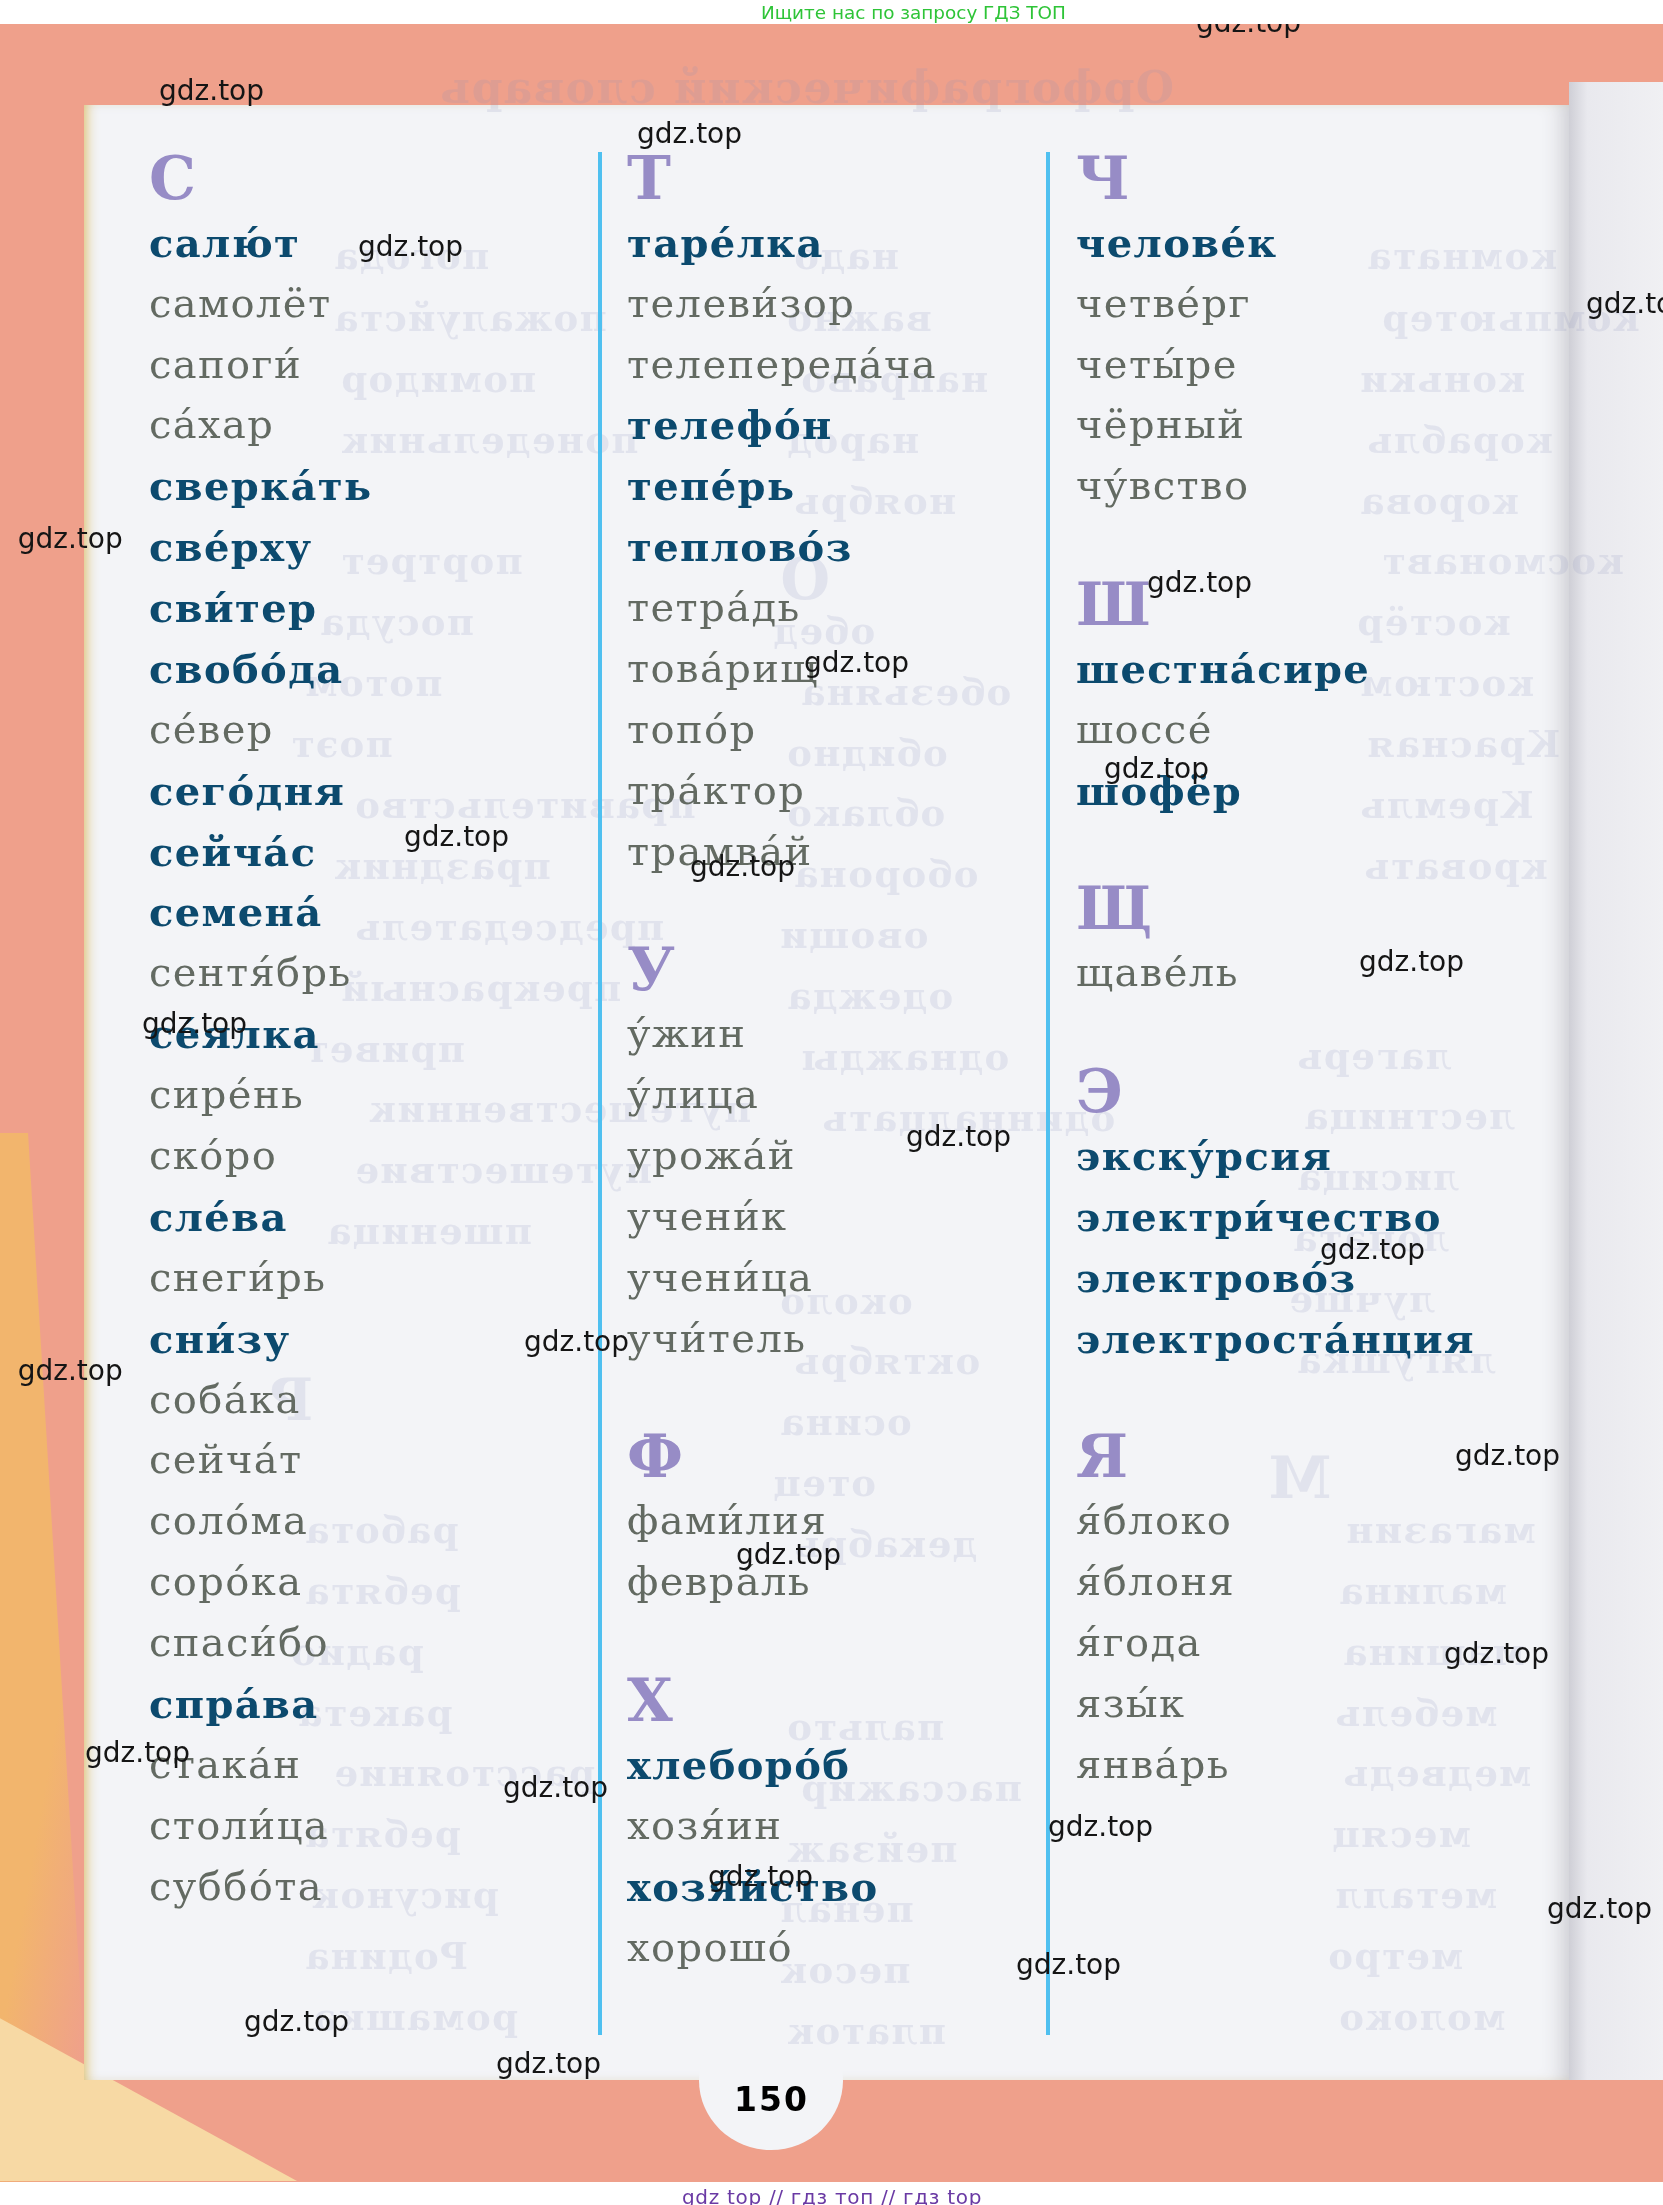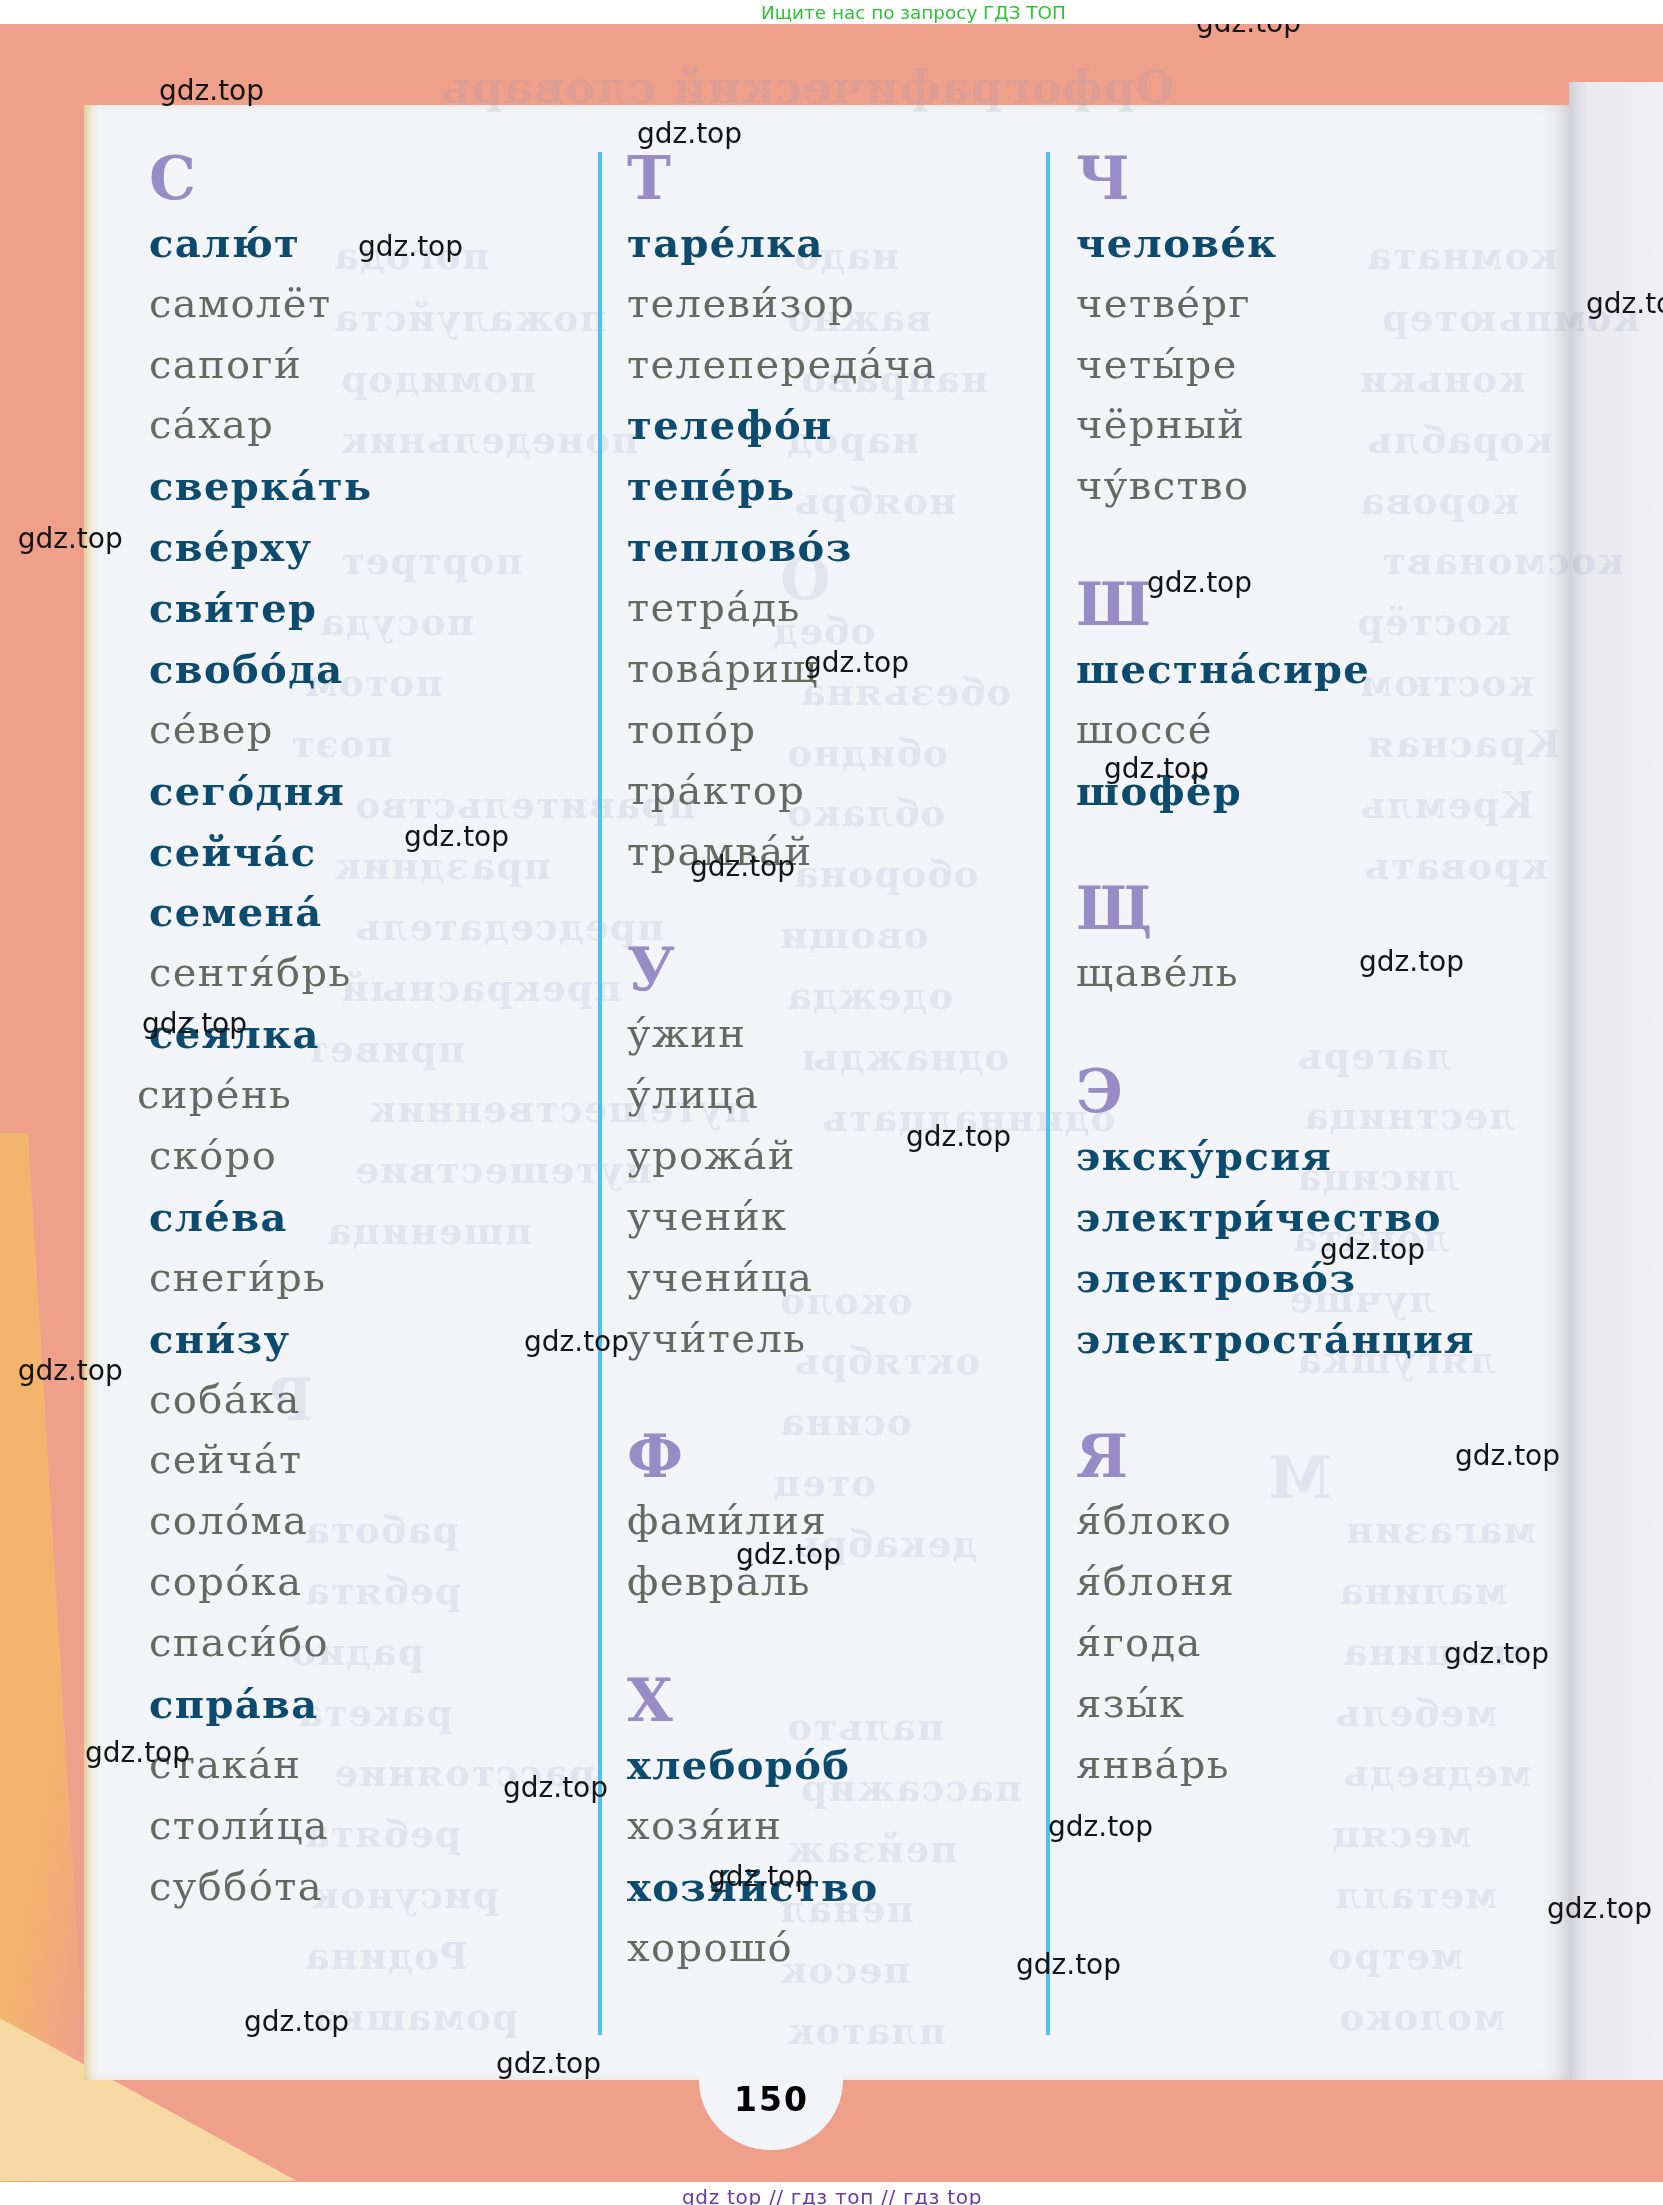--- a/index.html
+++ b/index.html
@@ -185,21 +185,21 @@
       <div class="word bold" style="left: 149px; top: 462px;">сверка́ть</div>
       <div class="word bold" style="left: 149px; top: 523px;">све́рху</div>
       <div class="word bold" style="left: 149px; top: 584px;">сви́тер</div>
       <div class="word bold" style="left: 149px; top: 645px;">свобо́да</div>
       <div class="word" style="left: 149px; top: 706px;">се́вер</div>
       <div class="word bold" style="left: 149px; top: 767px;">сего́дня</div>
       <div class="word bold" style="left: 149px; top: 828px;">сейча́с</div>
       <div class="word bold" style="left: 149px; top: 888px;">семена́</div>
       <div class="word" style="left: 149px; top: 949px;">сентя́брь</div>
       <div class="word bold" style="left: 149px; top: 1010px;">се́ялка</div>
-      <div class="word" style="left: 137px; top: 1071px;">сире́нь</div>
+      <div class="word" style="left: 149px; top: 1071px;">сире́нь</div>
       <div class="word" style="left: 149px; top: 1132px;">ско́ро</div>
       <div class="word bold" style="left: 149px; top: 1193px;">сле́ва</div>
       <div class="word" style="left: 149px; top: 1254px;">снеги́рь</div>
       <div class="word bold" style="left: 149px; top: 1315px;">сни́зу</div>
       <div class="word" style="left: 149px; top: 1376px;">соба́ка</div>
       <div class="word" style="left: 149px; top: 1436px;">сейча́т</div>
       <div class="word" style="left: 149px; top: 1497px;">соло́ма</div>
       <div class="word" style="left: 149px; top: 1558px;">соро́ка</div>
       <div class="word" style="left: 149px; top: 1619px;">спаси́бо</div>
       <div class="word bold" style="left: 149px; top: 1680px;">спра́ва</div>

